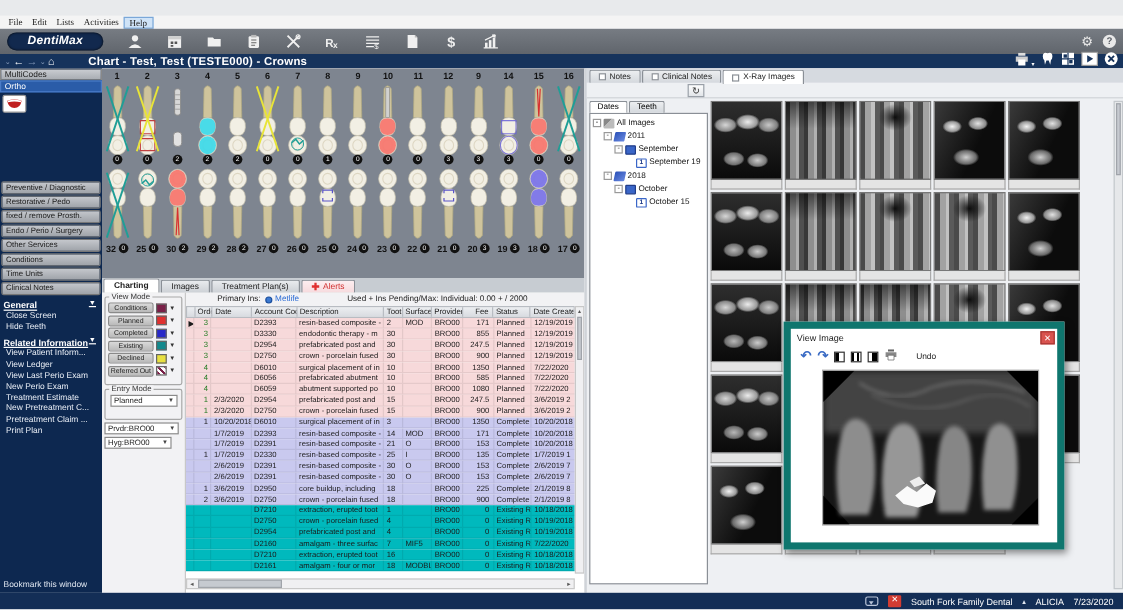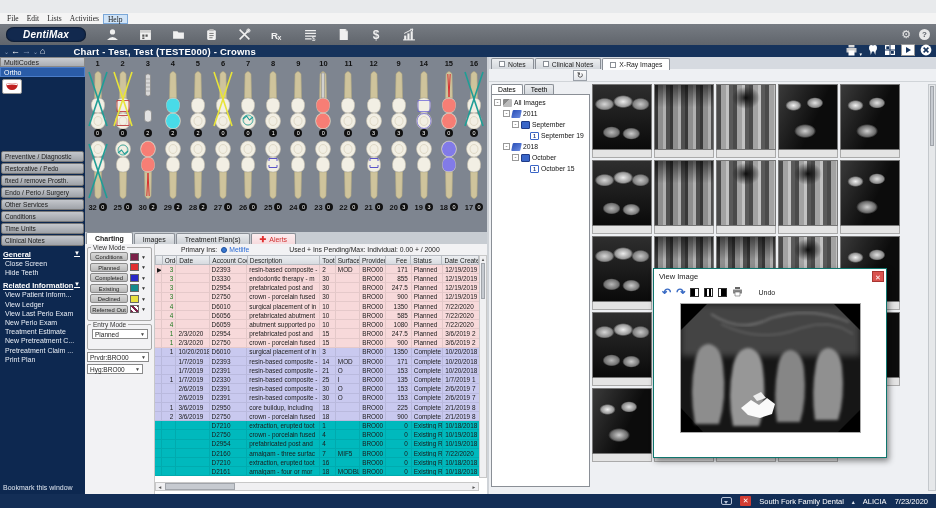--- a/index.html
+++ b/index.html
@@ -126,21 +126,21 @@
   .timg { width:60px; height:66px; border:1px solid #777; }
   .tcap { width:60px; height:8px; background:#e4e4e4; border:1px solid #aaa; border-top:none; }
   .tv0 { background: radial-gradient(14px 9px at 20% 30%, #d6d6d6 0%, #8a8a8a 55%, rgba(0,0,0,0) 70%), radial-gradient(14px 9px at 52% 26%, #ececec 0%, #9a9a9a 55%, rgba(0,0,0,0) 72%), radial-gradient(13px 9px at 82% 30%, #c8c8c8 0%, #808080 55%, rgba(0,0,0,0) 70%), radial-gradient(12px 8px at 32% 74%, #b8b8b8 0%, #707070 60%, rgba(0,0,0,0) 75%), radial-gradient(12px 8px at 66% 76%, #cccccc 0%, #787878 60%, rgba(0,0,0,0) 75%), linear-gradient(#2e2e2e,#0a0a0a); }
   .tv1 { background: linear-gradient(180deg, rgba(0,0,0,0.55), rgba(0,0,0,0) 35%), repeating-linear-gradient(90deg, #383838 0 3px, #8e8e8e 3px 8px, #b0b0b0 8px 11px, #505050 11px 15px), linear-gradient(#555,#111); }
   .tv2 { background: radial-gradient(20px 16px at 50% 20%, #0d0d0d 0%, rgba(0,0,0,0) 70%), repeating-linear-gradient(90deg, #4a4a4a 0 4px, #a2a2a2 4px 9px, #c2c2c2 9px 12px, #5a5a5a 12px 16px), linear-gradient(#666,#151515); }
   .tv3 { background: radial-gradient(12px 8px at 25% 32%, #f2f2f2 0%, #9a9a9a 50%, rgba(0,0,0,0) 68%), radial-gradient(12px 8px at 62% 28%, #e2e2e2 0%, #8a8a8a 55%, rgba(0,0,0,0) 70%), radial-gradient(14px 9px at 45% 72%, #cfcfcf 0%, #6a6a6a 60%, rgba(0,0,0,0) 78%), linear-gradient(115deg, #3a3a3a, #0c0c0c 60%); }
   .rp-scroll { position:absolute; right:0; top:2px; width:8px; height:407px; background:#e6e8ea; border:1px solid #c4c8cc; }
   .rp-scroll .thumbv { background:#c6cad0; border:1px solid #a0a4aa; height:60px; margin:1px; }
 
   
-  .viewimg { position:absolute; left:653px; top:268px; width:234px; height:190px; background:#fff; border:1px solid #0f766e; box-shadow:2px 3px 6px rgba(0,0,0,0.45); }
+  .viewimg { position:absolute; left:653px; top:268px; width:234px; height:190px; background:#fff; border:6px solid #0f766e; box-shadow:2px 3px 6px rgba(0,0,0,0.45); }
   .vi-title { height:15px; display:flex; align-items:center; font-size:7.5px; color:#222; padding-left:5px; }
   .vi-close { position:absolute; right:2px; top:2px; width:12px; height:11px; background:#d9534f; color:#fff; font-size:7px; text-align:center; line-height:11px; border:1px solid #a83632; }
   .vi-toolbar { height:16px; display:flex; align-items:center; gap:5px; padding-left:8px; font-size:7px; color:#222; }
   .vi-arrow { color:#3a6bc4; font-size:11px; line-height:10px; font-weight:bold; }
   .vi-adj { width:9px; height:9px; border:1px solid #333; }
   .vi-adj.a1 { background:linear-gradient(90deg,#000 50%,#fff 50%); }
   .vi-adj.a2 { background:repeating-linear-gradient(90deg,#000 0 2px,#fff 2px 4px); }
   .vi-adj.a3 { background:linear-gradient(90deg,#fff 35%,#000 35%); }
   .vi-undo { margin-left:10px; }
   .vi-imgwrap { margin:3px 0 0 26px; width:181px; height:130px; border:1px solid #aaa; background:#fff; }

